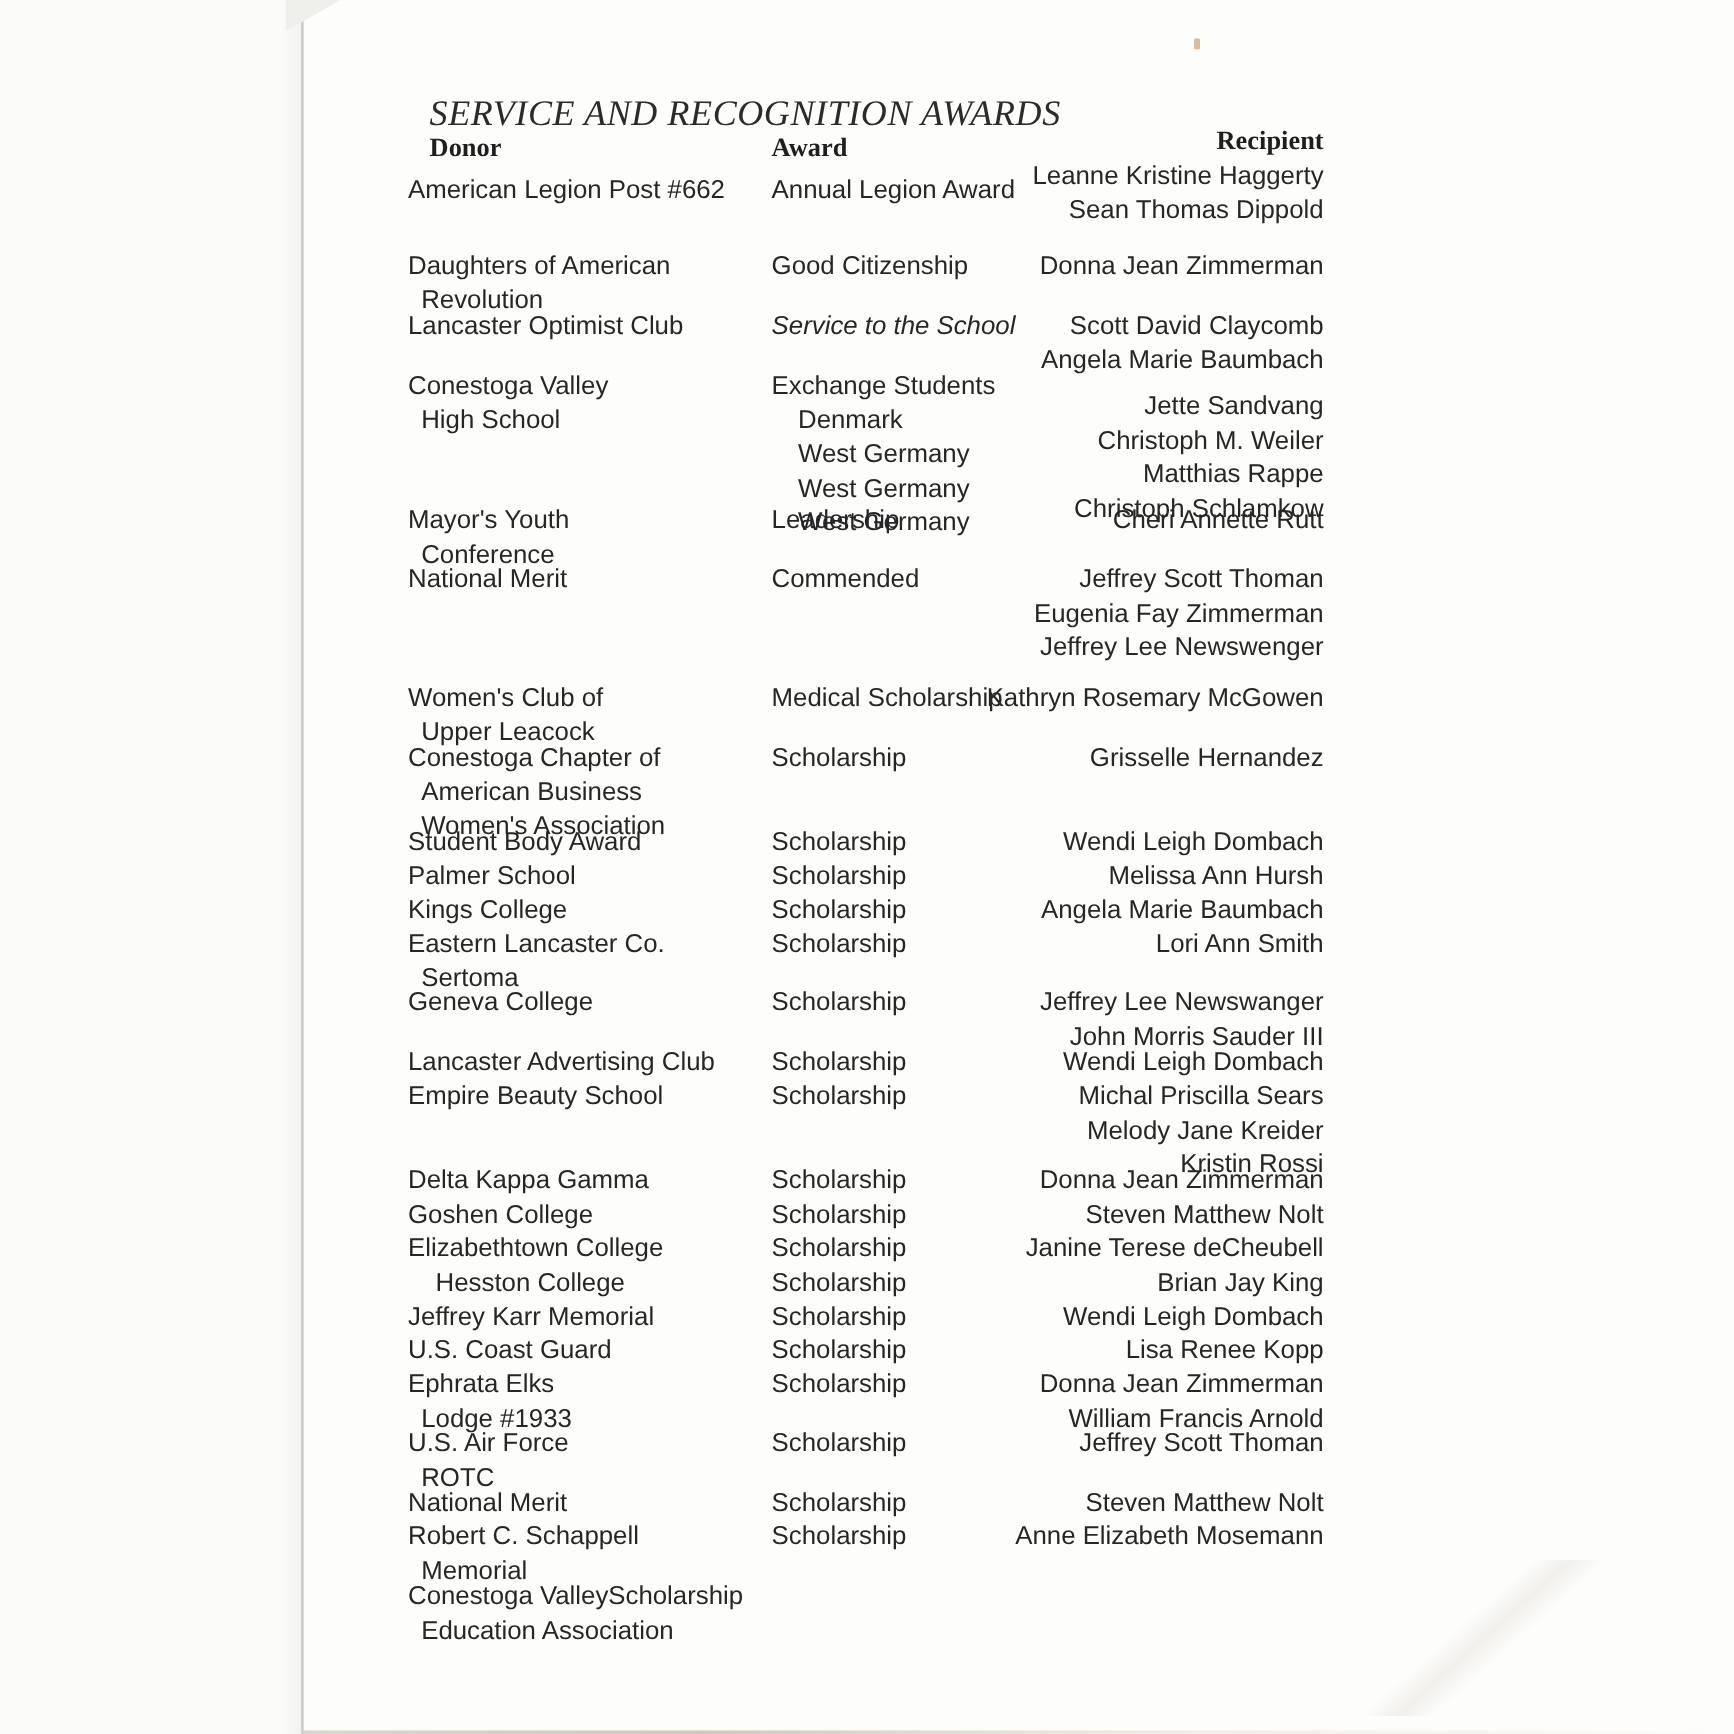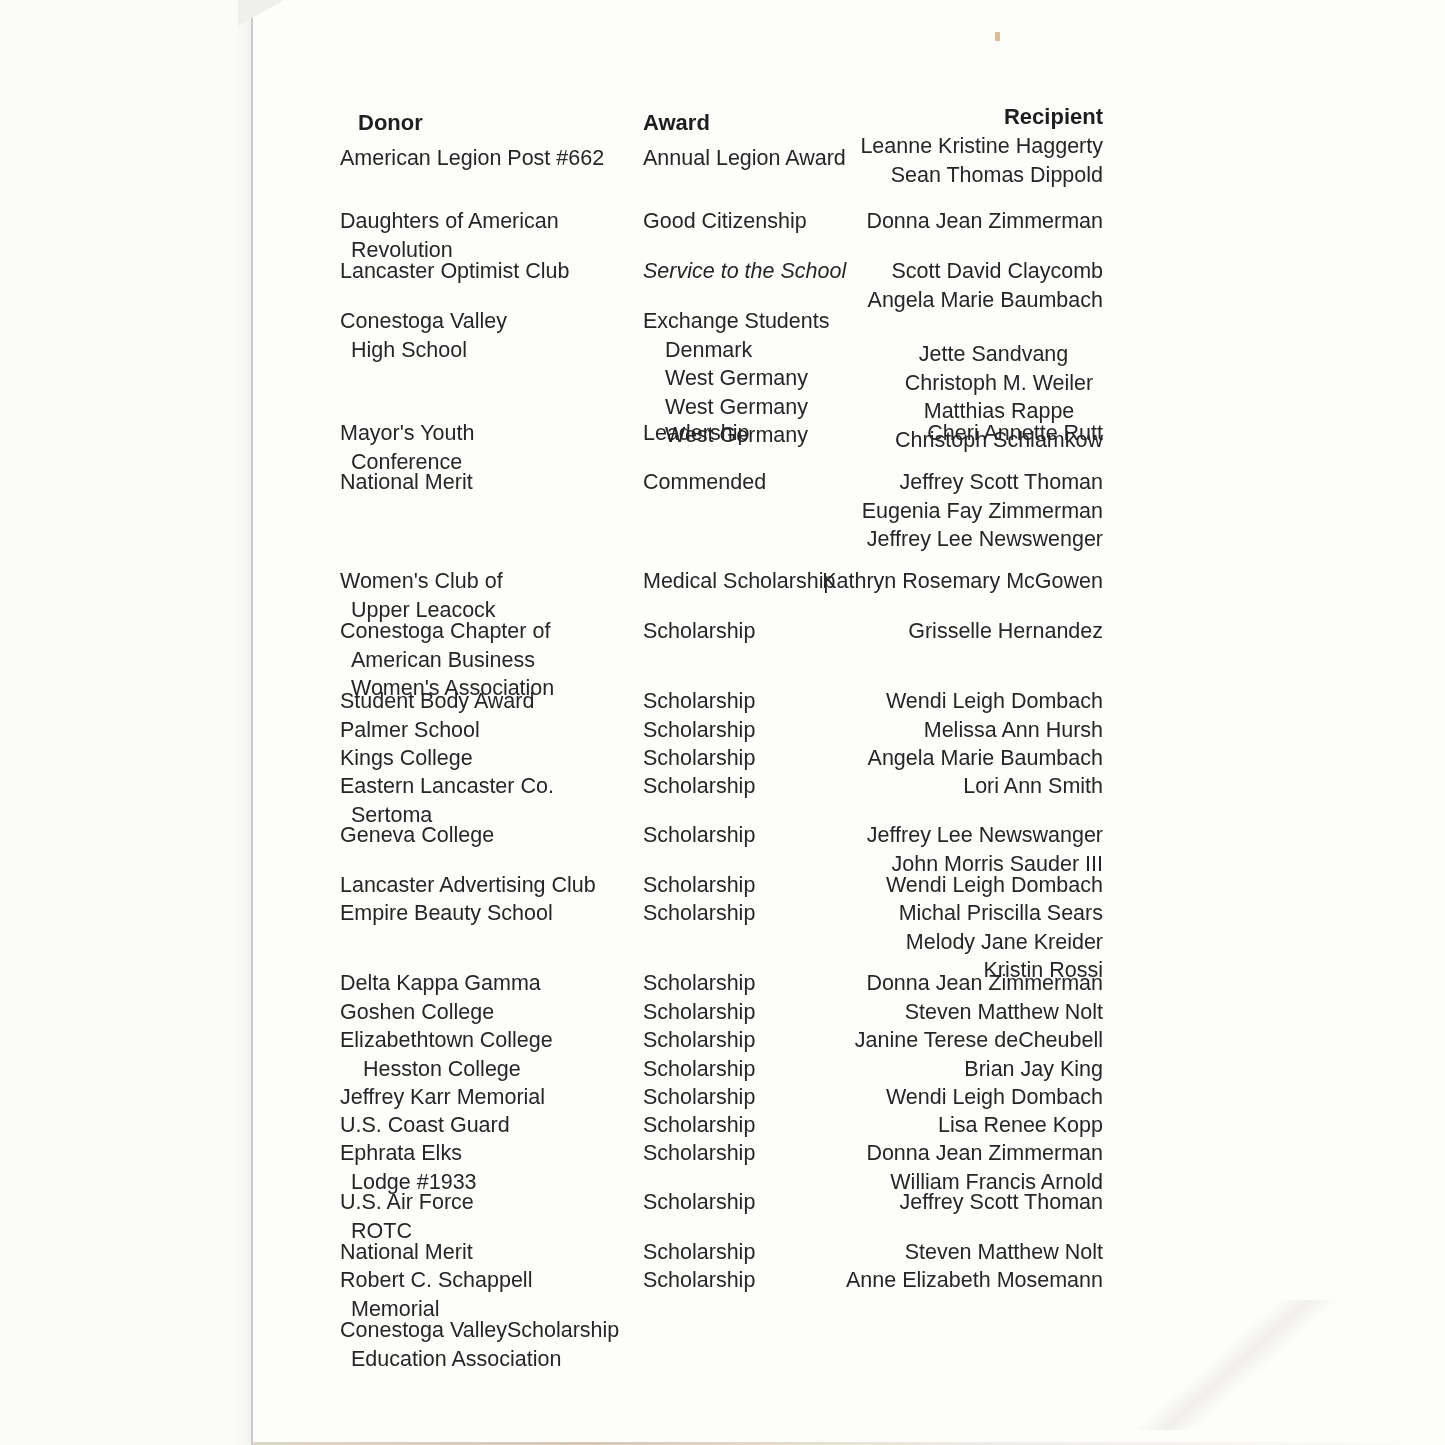--- a/index.html
+++ b/index.html
@@ -54,21 +54,21 @@
     font-family:"Liberation Serif", serif;
     font-style:italic;
     font-weight:400;
     font-size:30px;
     letter-spacing:.5px;
     color:#2b2b2b;
     white-space:nowrap;
   }
   .col-head{
     position:absolute;
-    font-family:Liberation Sans, sans-serif;
+    font-family:Liberation Serif, serif;
     font-weight:700;
     font-size:22px;
     color:#1e1e1e;
     white-space:nowrap;
   }
   .cell{
     position:absolute;
     font-size:21.5px;
     color:#262626;
     white-space:nowrap;
@@ -86,20 +86,21 @@
 <div class="scan">
   <div class="gutter"></div>
   <div class="gutter-shade"></div>
   <div class="page-edge"></div>
   <div class="corner-fold"></div>
   <div class="speck"></div>
   <div class="crease"></div>
   <div class="bottom-edge"></div>
 
   <div class="doc" id="doc">
+      <div class="section-title" style="left: 358px; top: 78px;">SERVICE AND RECOGNITION AWARDS</div>
       <div class="col-head" style="left: 358px; top: 110px;">Donor</div>
       <div class="col-head" style="left: 643px; top: 110px;">Award</div>
       <div class="col-head" style="right: 342px; top: 104px;">Recipient</div>
       <div>
         <div class="cell donor" style="top: 144px;">
           <div>American Legion Post #662</div>
         </div>
         <div class="cell award" style="top: 144px; text-align: center;">
           <div>Annual Legion Award</div>
         </div>
@@ -137,21 +138,21 @@
           <div>Conestoga Valley</div>
           <div class="sub1">High School</div>
         </div>
         <div class="cell award" style="top: 307px;">
           <div>Exchange Students</div>
           <div class="sub2">Denmark</div>
           <div class="sub2">West Germany</div>
           <div class="sub2">West Germany</div>
           <div class="sub2">West Germany</div>
         </div>
-        <div class="cell recip" style="top: 340px; text-align: center;">
+        <div class="cell recip" style="top: 324px;">
           <div>Jette Sandvang</div>
           <div class="sub1">Christoph M. Weiler</div>
           <div class="sub1">Matthias Rappe</div>
           <div class="sub1">Christoph Schlamkow</div>
         </div>
       </div>
       <div>
         <div class="cell donor" style="top: 419px;">
           <div>Mayor's Youth</div>
           <div class="sub1">Conference</div>

